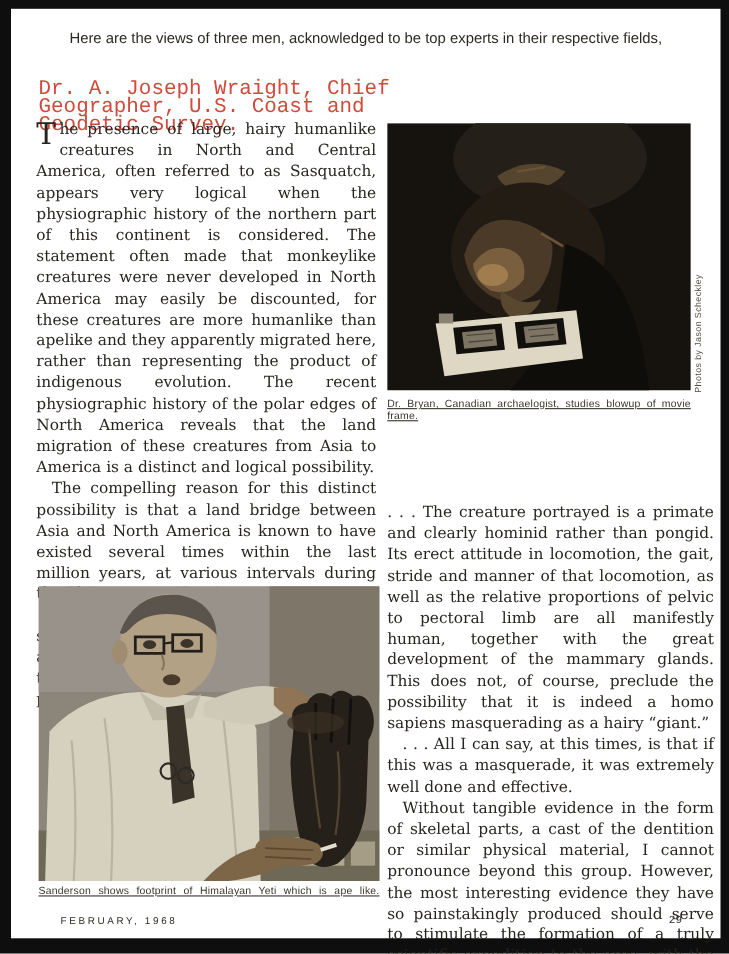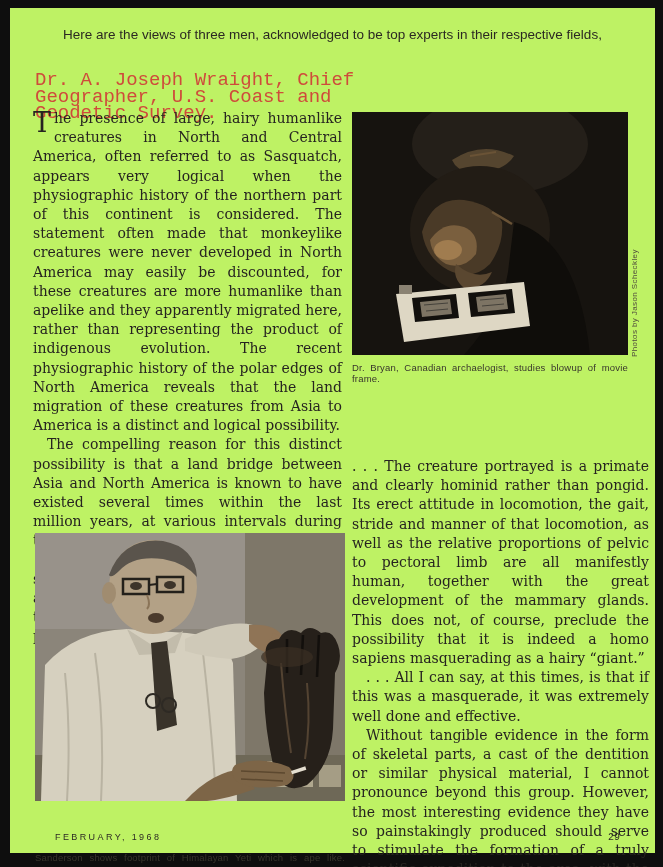--- a/index.html
+++ b/index.html
@@ -1,17 +1,17 @@
 <!DOCTYPE html>
 <html><head>
 <meta charset="utf-8">
 <style>
   html,body{margin:0;padding:0;}
   .scan{position:relative;width:663px;height:867px;background:#0e0e0e;overflow:hidden;}
-  .page{position:absolute;left:10px;top:8px;width:645px;height:845px;background:#bef264;
+  .page{position:absolute;left:10px;top:8px;width:645px;height:845px;background:#ffffff;
         font-family:"DejaVu Serif",serif;color:#262420;}
   .intro{position:absolute;left:30px;top:18px;width:585px;text-align:center;
          font-family:"Liberation Sans",sans-serif;font-size:13.5px;line-height:18px;color:#2b2922;}
   .red{position:absolute;margin:2px;font-family:Liberation Mono, monospace;font-weight:400;
        font-size:19px;line-height:16.5px;color:#cf4b3b;}
   .h1pos{left:23px;top:62px;width:320px;}
   .h2pos{left:342px;top:405px;width:306px;}
   .col{position:absolute;text-align:justify;font-size:14px;line-height:19.2px;}
   .col p{margin:0;padding:0;}
   .col p.ind{text-indent:14px;}
@@ -19,23 +19,23 @@
   .rightcol{left:342px;top:449px;width:297px;}
   .it{}
   .dropcap{float:left;font-size:27px;line-height:24px;padding:2px 3px 0 0;}
   .photo{position:absolute;margin:0;padding:0;line-height:0;}
   .photo1{left:342px;top:104px;width:276px;height:243px;}
   .photo2{left:25px;top:525px;width:310px;height:268px;}
   .credit{position:absolute;left:620px;top:106px;height:243px;
           writing-mode:vertical-rl;transform:rotate(180deg);
           font-family:"Liberation Sans",sans-serif;font-size:8px;letter-spacing:.4px;color:#514c3d;}
   .caption{position:absolute;font-family:"Liberation Sans",sans-serif;font-size:9.5px;
-           color:#38352c;text-align:justify;text-align-last:justify;letter-spacing:.2px;}
+           color:#38352c;text-align:justify;text-align-last:justify;letter-spacing:.2px;text-decoration:underline;}
   .cap1{left:342px;top:354px;width:276px;}
-  .cap2{left:25px;top:797px;width:310px;margin-top:47px;}
+  .cap2{left:25px;top:797px;width:310px;}
   .footer-issue{position:absolute;left:45px;top:824px;font-family:Liberation Sans, sans-serif;
                 font-size:9px;letter-spacing:2.4px;color:#2c2a23;}
   .footer-page{position:absolute;left:598px;top:824px;font-family:Liberation Mono, monospace;
                font-size:10px;color:#2c2a23;}
 </style>
 </head>
 <body>
 
 <div class="scan">
   <div class="page">

